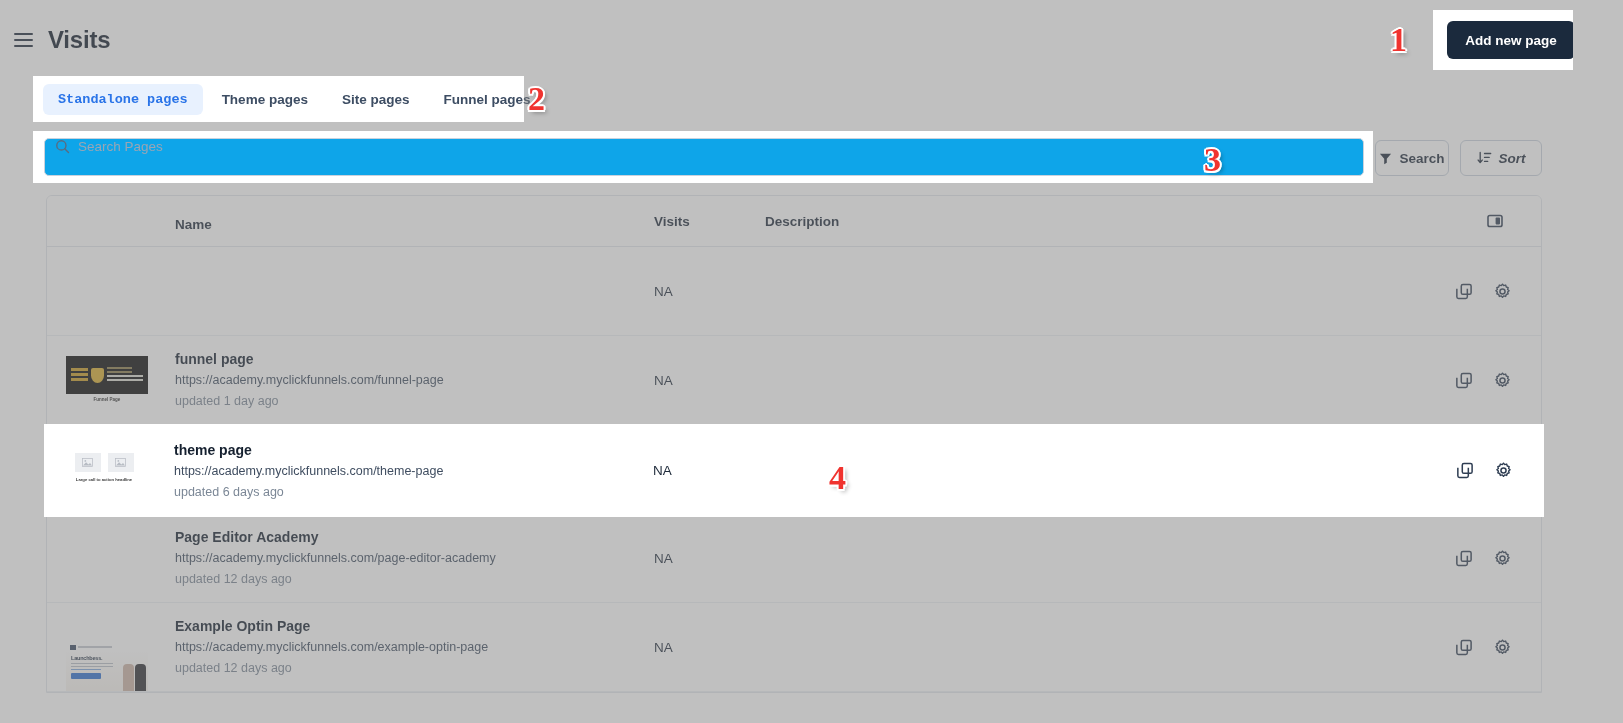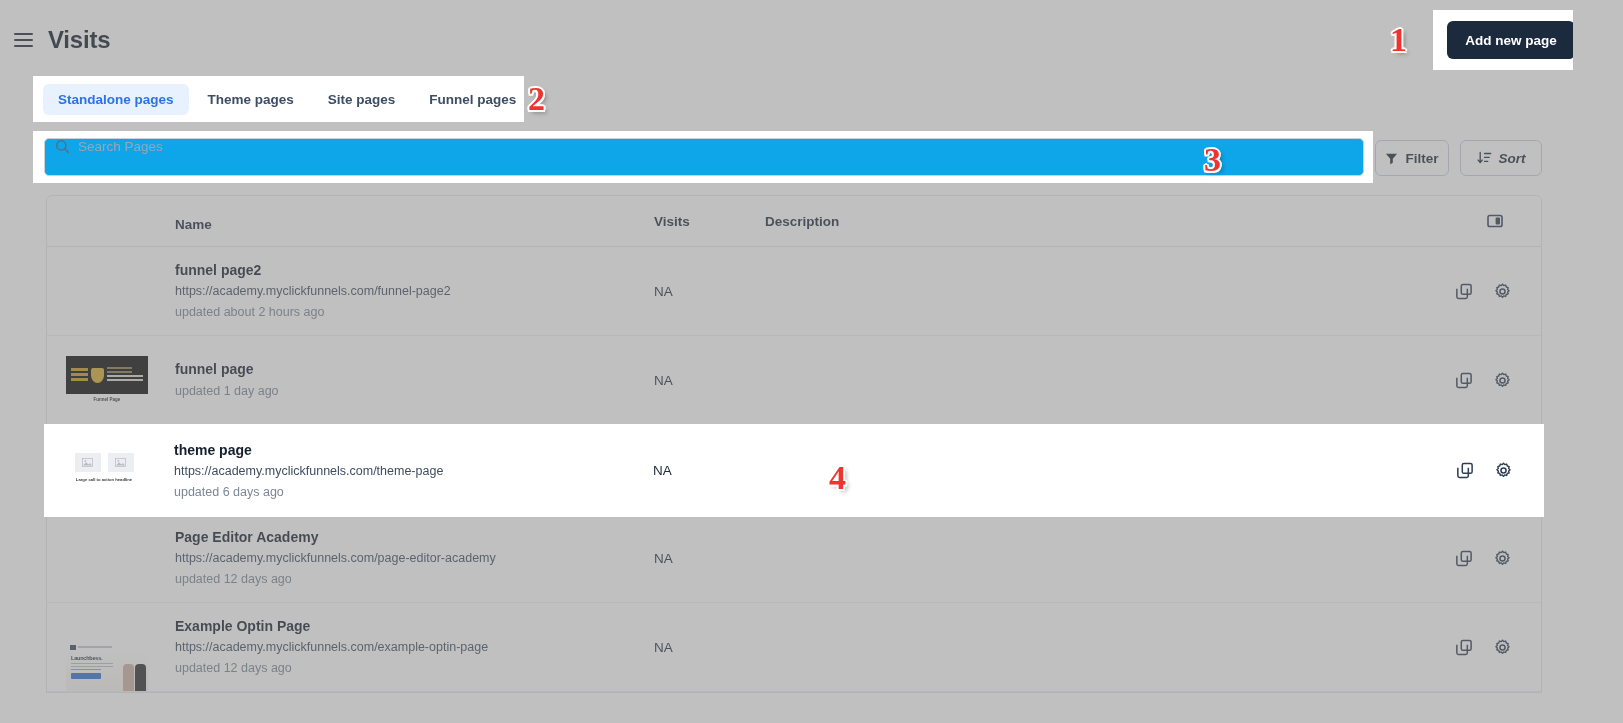--- a/index.html
+++ b/index.html
@@ -88,20 +88,21 @@
     font-weight: 700;
     color: #3d4d63;
     padding: 8px 15px;
     border-radius: 6px;
     cursor: pointer;
     white-space: nowrap;
   }
   .tab.active {
     color: #2a74e8;
     background: #e8f1fe;
+    font-family: Liberation Mono, monospace;
   }
 
   
   .searchwrap {
     position: absolute;
     left: 44px; top: 138px;
     width: 1320px; height: 38px;
   }
   .searchbox {
     position: absolute; inset: 0;
@@ -320,21 +321,21 @@
         <line x1="10.4" y1="10.4" x2="14.4" y2="14.4" stroke="#5a6b80" stroke-width="1.5" stroke-linecap="round"></line>
       </svg>
       <input class="search-input" type="text" placeholder="Search Pages" style="">
     </div>
   </div>
 
   <div class="pillbtn" id="filter-btn">
     <svg width="13" height="13" viewBox="0 0 14 14">
       <path d="M1 2 h12 l-4.6 5.3 v4.4 l-2.8 1.6 v-6 Z" fill="#1e2a3a"></path>
     </svg>
-    <span>Filter</span>
+    <span>Search</span>
   </div>
 
   <div class="pillbtn" id="sort-btn">
     <svg width="15" height="14" viewBox="0 0 16 14">
       <path d="M3.4 1 v10.4 M1.2 9.2 L3.4 11.8 L5.6 9.2" fill="none" stroke="#1e2a3a" stroke-width="1.4" stroke-linecap="round" stroke-linejoin="round"></path>
       <line x1="8" y1="2.2" x2="14.6" y2="2.2" stroke="#1e2a3a" stroke-width="1.4" stroke-linecap="round"></line>
       <line x1="8" y1="6.4" x2="13" y2="6.4" stroke="#1e2a3a" stroke-width="1.4" stroke-linecap="round"></line>
       <line x1="8" y1="10.6" x2="11.4" y2="10.6" stroke="#1e2a3a" stroke-width="1.4" stroke-linecap="round"></line>
     </svg>
     <span>Sort</span>
@@ -349,25 +350,20 @@
       <div class="col-icon">
         <svg width="16" height="16" viewBox="0 0 16 16">
           <rect x="1" y="2.5" width="14" height="11" rx="1.8" fill="none" stroke="#2e3d52" stroke-width="1.6"></rect>
           <rect x="8.6" y="4.6" width="4.4" height="6.8" rx="0.8" fill="#2e3d52"></rect>
         </svg>
       </div>
     </div>
 
     <div class="row">
 
-      <div class="cell-name">
-        <span class="nm">funnel page2</span>
-        <span class="url">https://academy.myclickfunnels.com/funnel-page2</span>
-        <span class="upd">updated about 2 hours ago</span>
-      </div>
       <div class="cell-visits">NA</div>
       <div class="cell-desc"></div>
       <div class="row-actions">
         <span class="icon-btn">
           <svg width="17" height="17" viewBox="0 0 18 18">
             <rect x="5.6" y="1.6" width="10.4" height="10.4" rx="1.7" fill="none" stroke="#2e3d52" stroke-width="1.6"></rect>
             <path d="M12 6.2 v8.4 a1.7 1.7 0 0 1 -1.7 1.7 H2.6 a1.7 1.7 0 0 1 -1.7 -1.7 V6.2" fill="none" stroke="#2e3d52" stroke-width="1.6"></path>
           </svg>
         </span>
         <span class="icon-btn">
@@ -392,20 +388,21 @@
               <i class="b"></i>
               <i class="b"></i>
               <i></i>
               <i></i>
             </div>
         </div>
         <div class="cap">Funnel Page</div>
       </div>
       <div class="cell-name">
         <span class="nm">funnel page</span>
+        <span class="url">https://academy.myclickfunnels.com/funnel-page</span>
         <span class="upd">updated 1 day ago</span>
       </div>
       <div class="cell-visits">NA</div>
       <div class="cell-desc"></div>
       <div class="row-actions">
         <span class="icon-btn">
           <svg width="17" height="17" viewBox="0 0 18 18">
             <rect x="5.6" y="1.6" width="10.4" height="10.4" rx="1.7" fill="none" stroke="#2e3d52" stroke-width="1.6"></rect>
             <path d="M12 6.2 v8.4 a1.7 1.7 0 0 1 -1.7 1.7 H2.6 a1.7 1.7 0 0 1 -1.7 -1.7 V6.2" fill="none" stroke="#2e3d52" stroke-width="1.6"></path>
           </svg>

